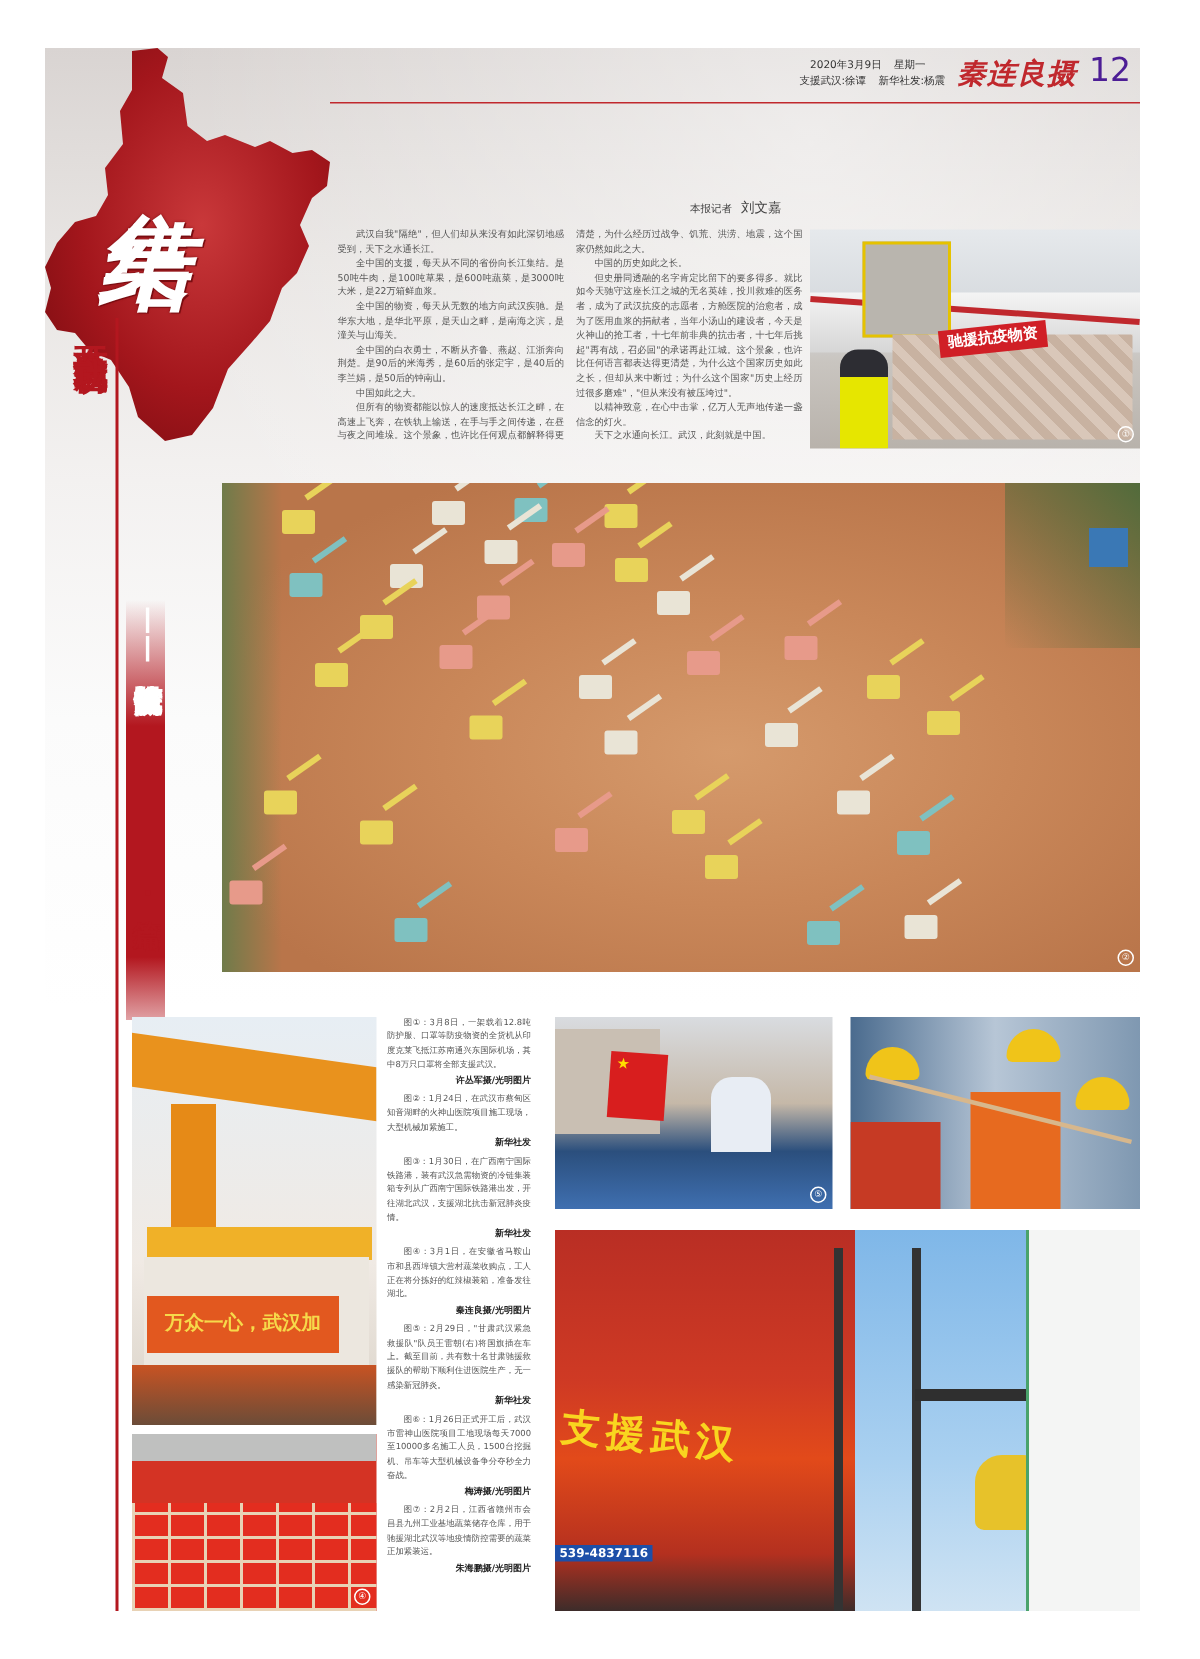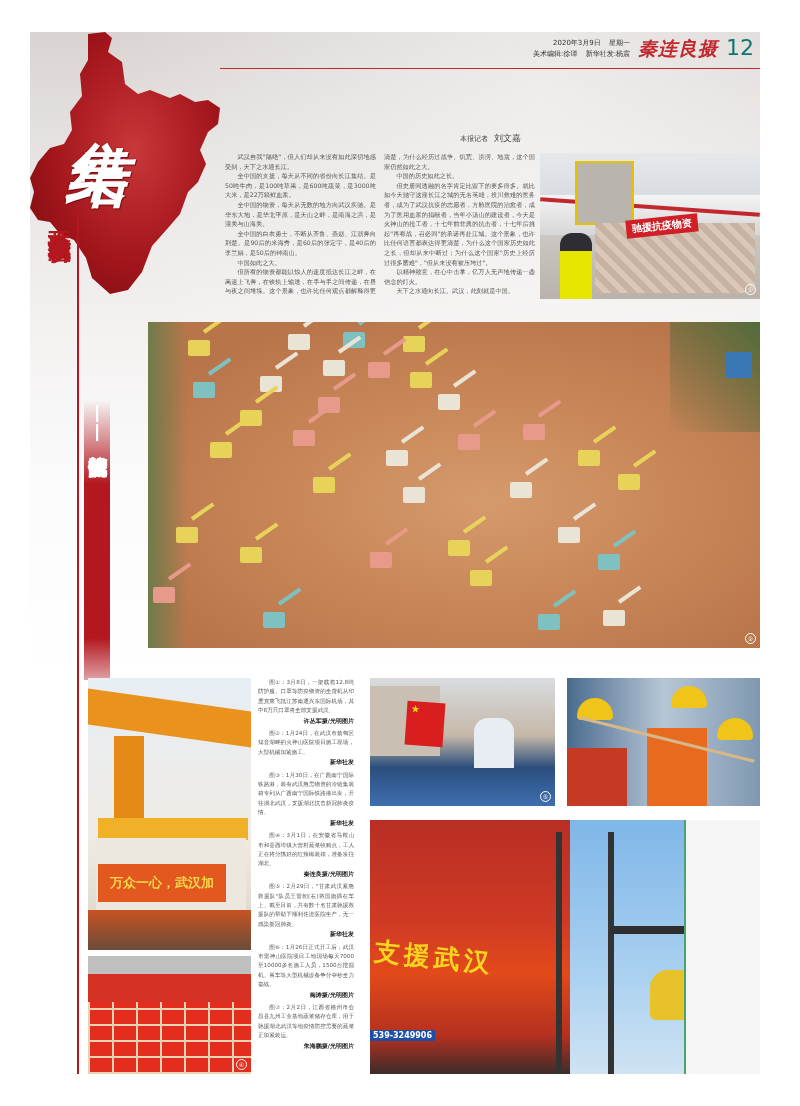--- a/index.html
+++ b/index.html
@@ -4,24 +4,24 @@
 <style>
   html, body { margin: 0; padding: 0; }
   body { width: 800px; height: 1106px; background: #ffffff; position: relative; overflow: hidden; font-family: "DejaVu Serif", serif; }
   .page { position: absolute; left: 30px; top: 32px; width: 730px; height: 1042px; background: #ffffff; overflow: hidden; }
   .texture { position: absolute; left: 0; top: 0; width: 730px; height: 640px;
     background: linear-gradient(180deg, #d9d4d2 0%, #e8e5e3 22%, #f3f1f0 45%, #fbfbfb 70%, #ffffff 100%); }
   .texture:after { content: ""; position: absolute; inset: 0;
     background: radial-gradient(ellipse at 70% 10%, rgba(255,255,255,0.5), rgba(255,255,255,0) 60%); }
   .top-rule { position: absolute; left: 190px; right: 0; top: 36px; height: 1px; background: #c0282d; }
   .masthead { position: absolute; right: 6px; top: 4px; display: flex; align-items: flex-start; }
-  .meta { font-family: "DejaVu Sans", sans-serif; font-size: 7px; color: #333; text-align: right; line-height: 11px; margin-right: 8px; margin-top: 2px; }
+  .meta { font-family: "DejaVu Sans", sans-serif; font-size: 7px; color: #333; text-align: center; line-height: 11px; margin-right: 8px; margin-top: 2px; }
   .meta .row2 span { margin-left: 6px; }
   .paper-name { font-family: "DejaVu Serif", serif; font-size: 19px; color: #c0282d; font-style: italic; font-weight: bold; letter-spacing: 1px; margin-right: 8px; }
-  .page-no { font-family: "DejaVu Sans", sans-serif; font-size: 22px; color: #0f766e; line-height: 24px; }
+  .page-no { font-family: "DejaVu Sans", sans-serif; font-size: 22px; color: #4c1d95; line-height: 24px; }
 
   
   .map { position: absolute; left: 0; top: 0; width: 200px; height: 300px; }
   .title-big { position: absolute; left: 30px; top: 60px; font-family: "DejaVu Serif", serif; font-size: 62px; line-height: 72px; color: #ffffff; font-weight: bold; font-style: italic; writing-mode: vertical-rl; text-shadow: 0 0 2px #7a0e12, 1px 1px 0 #7a0e12; letter-spacing: 4px; }
   .slogan { position: absolute; left: 12px; top: 180px; width: 30px; font-family: "DejaVu Sans", sans-serif; font-size: 23px; line-height: 25px; font-weight: bold; color: #b3171f; writing-mode: vertical-rl; letter-spacing: 1px; }
   .vline { position: absolute; left: 47px; top: 180px; width: 2px; height: 862px; background: #b3171f; }
   .subtitle-band { position: absolute; left: 54px; top: 368px; width: 26px; height: 280px; background: linear-gradient(180deg, rgba(179,23,31,0) 0%, #b3171f 30%, #b3171f 85%, rgba(179,23,31,0.4) 100%); }
   .subtitle { position: absolute; left: 57px; top: 372px; width: 22px; font-family: "DejaVu Serif", serif; font-size: 19px; line-height: 20px; font-weight: bold; color: #ffffff; writing-mode: vertical-rl; }
   .subtitle-tail { position: absolute; left: 57px; top: 560px; width: 22px; font-family: "DejaVu Sans", sans-serif; font-size: 19px; line-height: 22px; font-weight: bold; color: #b3171f; writing-mode: vertical-rl; }
 
@@ -118,21 +118,21 @@
 
   <div class="top-rule"></div>
 
   <div class="masthead">
     <div class="meta">
       <div class="row1">
         <span>2020年3月9日</span>
         <span style="margin-left:6px">星期一</span>
       </div>
       <div class="row2">
-        <span>美术编辑:徐谭</span>
+        <span>支援武汉:徐谭</span>
         <span>新华社发:杨震</span>
       </div>
     </div>
     <div class="paper-name">秦连良摄</div>
     <div class="page-no">12</div>
   </div>
 
   <div class="title-big">集结</div>
   <div class="slogan">不获全胜决不轻言成功</div>
   <div class="vline"></div>
@@ -267,19 +267,19 @@
     <div class="body2"></div>
     <div class="helmet" style="left:10px;top:20px"></div>
     <div class="helmet" style="left:104px;top:8px"></div>
     <div class="helmet" style="left:150px;top:40px"></div>
     <div class="pole"></div>
   </div>
 
   <div class="photo p7">
     <div class="truck"></div>
     <div class="truck-text">支援武汉</div>
-    <div class="plate">539-3249906</div>
+    <div class="plate">539-4837116</div>
     <div class="mast"></div>
     <div class="cab"></div>
     <div class="driver"></div>
     <div class="building"></div>
   </div>
 </div>
 
 </body></html>

